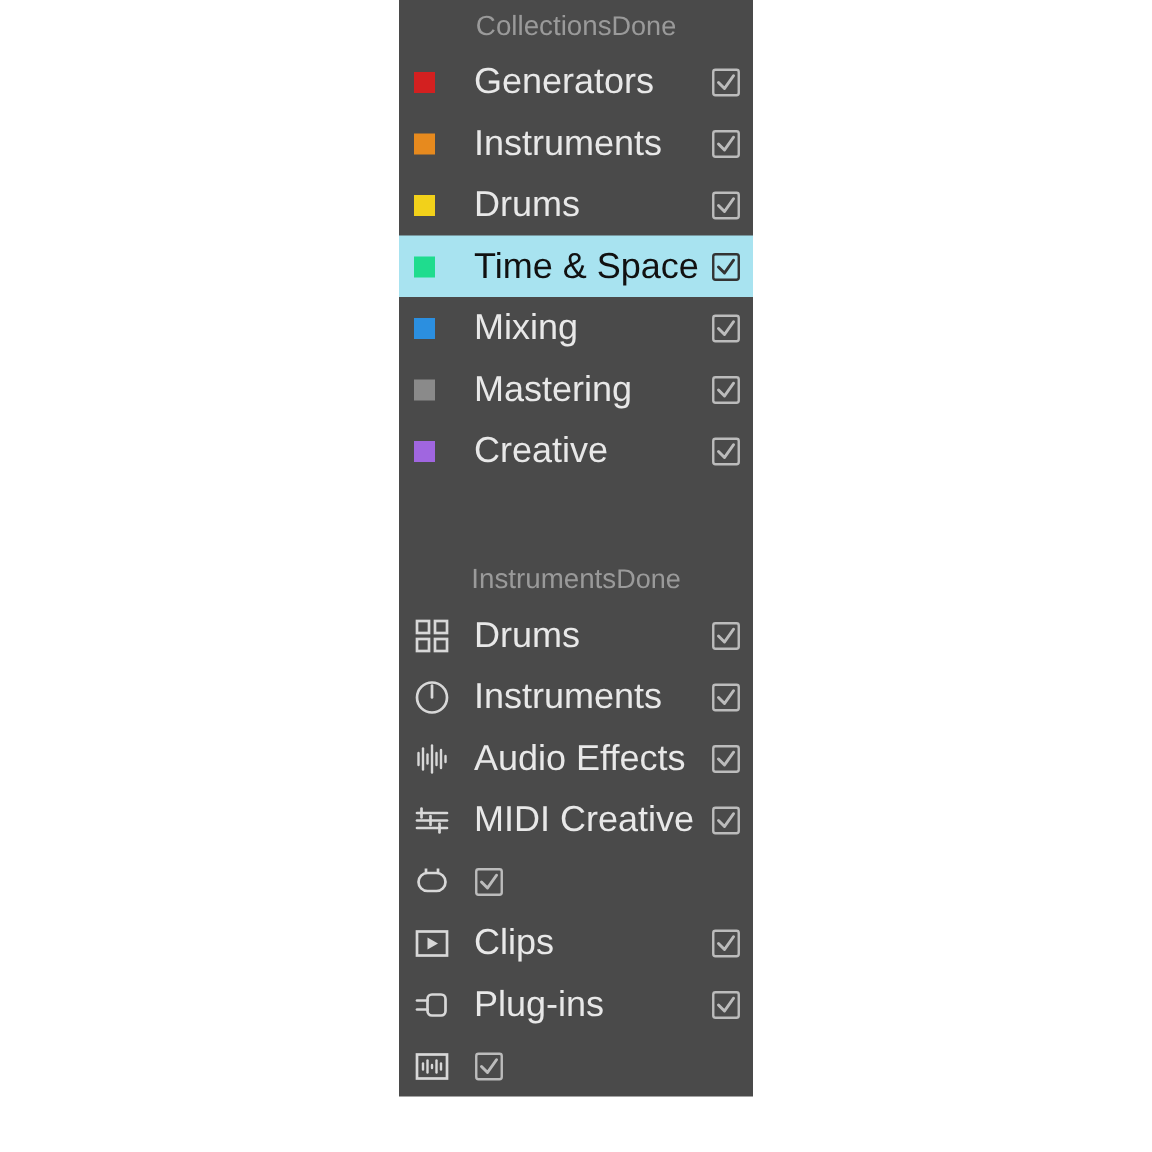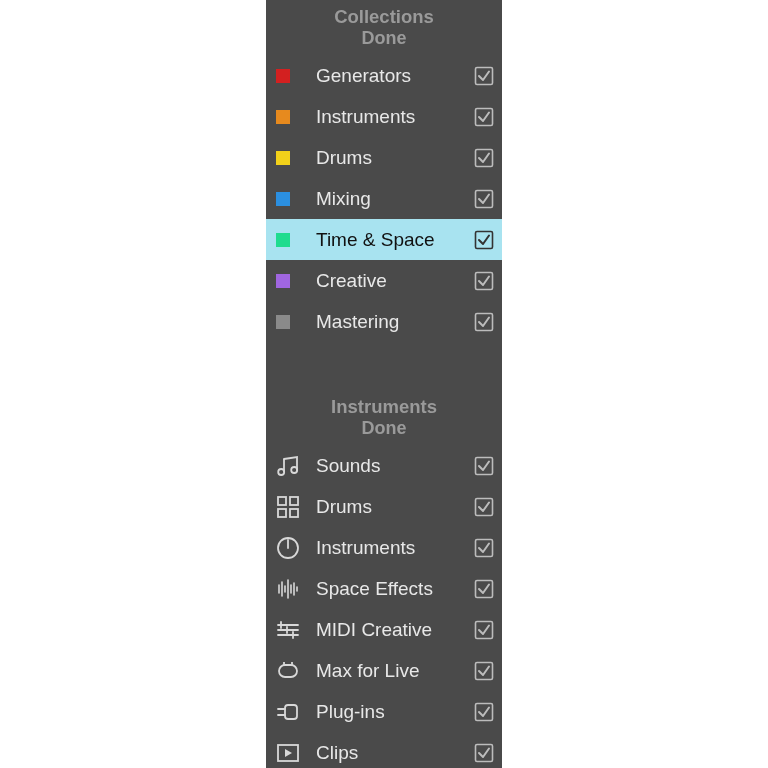--- a/index.html
+++ b/index.html
@@ -18,22 +18,21 @@
     padding: 0;
     margin-top: 0;
   }
   .section-header {
     display: flex;
     justify-content: center;
     align-items: center;
     padding: 6px 8px 6px 8px;
     color: #9a9a9a;
     font-size: 18.5px;
-    font-weight: 700;
-    flex-direction: column;
+    font-weight: 400;
   }
   .section-header .done {
     color: #9a9a9a;
     font-size: 18px;
   }
   .row {
     display: flex;
     align-items: center;
     height: 41px;
     padding: 0 8px 0 8px;
@@ -62,21 +61,21 @@
     margin-right: 14px;
     flex: 0 0 28px;
     display: flex;
     align-items: center;
     justify-content: center;
     color: #d8d8d8;
   }
   .label {
     flex: 1 1 auto;
     color: #e8e8e8;
-    font-size: 19px;
+    font-size: 24px;
     font-weight: 400;
     white-space: nowrap;
   }
   .check {
     width: 20px;
     height: 20px;
     flex: 0 0 20px;
     display: flex;
     align-items: center;
     justify-content: center;
@@ -119,86 +118,69 @@
       <div class="row">
         <div class="swatch" style="background: rgb(242, 209, 26);"></div>
         <div class="label">Drums</div>
         <div class="check">
           <svg width="20" height="20" viewBox="0 0 20 20">
     <rect x="1.5" y="1.5" width="17" height="17" rx="1.5" fill="none" stroke="#bcbcbc" stroke-width="1.6"></rect>
     <path d="M5 10 L9 14 L15 5.5" fill="none" stroke="#bcbcbc" stroke-width="2" stroke-linecap="round" stroke-linejoin="round"></path>
   </svg>
         </div>
       </div>
-      <div class="row">
-        <div class="swatch" style="background: rgb(43, 143, 224);"></div>
-        <div class="label">Mixing</div>
-        <div class="check">
-          <svg width="20" height="20" viewBox="0 0 20 20">
-    <rect x="1.5" y="1.5" width="17" height="17" rx="1.5" fill="none" stroke="#bcbcbc" stroke-width="1.6"></rect>
-    <path d="M5 10 L9 14 L15 5.5" fill="none" stroke="#bcbcbc" stroke-width="2" stroke-linecap="round" stroke-linejoin="round"></path>
-  </svg>
-        </div>
-      </div>
       <div class="row selected">
         <div class="swatch" style="background: rgb(31, 220, 142);"></div>
         <div class="label">Time &amp; Space</div>
         <div class="check">
           <svg width="20" height="20" viewBox="0 0 20 20">
     <rect x="1.5" y="1.5" width="17" height="17" rx="1.5" fill="none" stroke="#333" stroke-width="1.6"></rect>
     <path d="M5 10 L9 14 L15 5.5" fill="none" stroke="#333" stroke-width="2" stroke-linecap="round" stroke-linejoin="round"></path>
   </svg>
         </div>
       </div>
       <div class="row">
+        <div class="swatch" style="background: rgb(43, 143, 224);"></div>
+        <div class="label">Mixing</div>
+        <div class="check">
+          <svg width="20" height="20" viewBox="0 0 20 20">
+    <rect x="1.5" y="1.5" width="17" height="17" rx="1.5" fill="none" stroke="#bcbcbc" stroke-width="1.6"></rect>
+    <path d="M5 10 L9 14 L15 5.5" fill="none" stroke="#bcbcbc" stroke-width="2" stroke-linecap="round" stroke-linejoin="round"></path>
+  </svg>
+        </div>
+      </div>
+      <div class="row">
+        <div class="swatch" style="background: rgb(138, 138, 138);"></div>
+        <div class="label">Mastering</div>
+        <div class="check">
+          <svg width="20" height="20" viewBox="0 0 20 20">
+    <rect x="1.5" y="1.5" width="17" height="17" rx="1.5" fill="none" stroke="#bcbcbc" stroke-width="1.6"></rect>
+    <path d="M5 10 L9 14 L15 5.5" fill="none" stroke="#bcbcbc" stroke-width="2" stroke-linecap="round" stroke-linejoin="round"></path>
+  </svg>
+        </div>
+      </div>
+      <div class="row">
         <div class="swatch" style="background: rgb(160, 102, 224);"></div>
         <div class="label">Creative</div>
-        <div class="check">
-          <svg width="20" height="20" viewBox="0 0 20 20">
-    <rect x="1.5" y="1.5" width="17" height="17" rx="1.5" fill="none" stroke="#bcbcbc" stroke-width="1.6"></rect>
-    <path d="M5 10 L9 14 L15 5.5" fill="none" stroke="#bcbcbc" stroke-width="2" stroke-linecap="round" stroke-linejoin="round"></path>
-  </svg>
-        </div>
-      </div>
-      <div class="row">
-        <div class="swatch" style="background: rgb(138, 138, 138);"></div>
-        <div class="label">Mastering</div>
         <div class="check">
           <svg width="20" height="20" viewBox="0 0 20 20">
     <rect x="1.5" y="1.5" width="17" height="17" rx="1.5" fill="none" stroke="#bcbcbc" stroke-width="1.6"></rect>
     <path d="M5 10 L9 14 L15 5.5" fill="none" stroke="#bcbcbc" stroke-width="2" stroke-linecap="round" stroke-linejoin="round"></path>
   </svg>
         </div>
       </div>
     </div>
 
   <div class="gap"></div>
 
   <div class="section-header">
     <span>Instruments</span>
     <span class="done">Done</span>
   </div>
   <div id="categories-list">
-      <div class="row">
-        <div class="icon-slot">
-          <svg width="26" height="26" viewBox="0 0 26 26" fill="none" stroke="#d8d8d8" stroke-width="1.8">
-      <path d="M9 6 L22 4 V17" stroke-linecap="round"></path>
-      <path d="M9 6 V19"></path>
-      <circle cx="6.2" cy="19" r="3"></circle>
-      <circle cx="19.2" cy="17" r="3"></circle>
-    </svg>
-        </div>
-        <div class="label">Sounds</div>
-        <div class="check">
-          <svg width="20" height="20" viewBox="0 0 20 20">
-    <rect x="1.5" y="1.5" width="17" height="17" rx="1.5" fill="none" stroke="#bcbcbc" stroke-width="1.6"></rect>
-    <path d="M5 10 L9 14 L15 5.5" fill="none" stroke="#bcbcbc" stroke-width="2" stroke-linecap="round" stroke-linejoin="round"></path>
-  </svg>
-        </div>
-      </div>
       <div class="row">
         <div class="icon-slot">
           <svg width="26" height="26" viewBox="0 0 26 26" fill="none" stroke="#d8d8d8" stroke-width="1.8">
       <rect x="3" y="3" width="8" height="8"></rect>
       <rect x="15" y="3" width="8" height="8"></rect>
       <rect x="3" y="15" width="8" height="8"></rect>
       <rect x="15" y="15" width="8" height="8"></rect>
     </svg>
         </div>
         <div class="label">Drums</div>
@@ -229,21 +211,21 @@
           <svg width="26" height="26" viewBox="0 0 26 26" fill="none" stroke="#d8d8d8" stroke-width="1.6" stroke-linecap="round">
       <path d="M4 9 V17"></path>
             <path d="M7 6 V20"></path>
             <path d="M10 10 V16"></path>
       <path d="M13 4 V22"></path>
             <path d="M16 9 V17"></path>
             <path d="M19 7 V19"></path>
             <path d="M22 11 V15"></path>
     </svg>
         </div>
-        <div class="label">Space Effects</div>
+        <div class="label">Audio Effects</div>
         <div class="check">
           <svg width="20" height="20" viewBox="0 0 20 20">
     <rect x="1.5" y="1.5" width="17" height="17" rx="1.5" fill="none" stroke="#bcbcbc" stroke-width="1.6"></rect>
     <path d="M5 10 L9 14 L15 5.5" fill="none" stroke="#bcbcbc" stroke-width="2" stroke-linecap="round" stroke-linejoin="round"></path>
   </svg>
         </div>
       </div>
       <div class="row">
         <div class="icon-slot">
           <svg width="26" height="26" viewBox="0 0 26 26" fill="none" stroke="#d8d8d8" stroke-width="1.8" stroke-linecap="round">
@@ -264,52 +246,51 @@
         </div>
       </div>
       <div class="row">
         <div class="icon-slot">
           <svg width="26" height="26" viewBox="0 0 26 26" fill="none" stroke="#d8d8d8" stroke-width="1.8">
       <rect x="4" y="7" width="18" height="12" rx="6"></rect>
       <path d="M9 4 V7"></path>
             <path d="M17 4 V7"></path>
     </svg>
         </div>
-        <div class="label">Max for Live</div>
+        <div class="check">
+          <svg width="20" height="20" viewBox="0 0 20 20">
+    <rect x="1.5" y="1.5" width="17" height="17" rx="1.5" fill="none" stroke="#bcbcbc" stroke-width="1.6"></rect>
+    <path d="M5 10 L9 14 L15 5.5" fill="none" stroke="#bcbcbc" stroke-width="2" stroke-linecap="round" stroke-linejoin="round"></path>
+  </svg>
+        </div>
+      </div>
+      <div class="row">
+        <div class="icon-slot">
+          <svg width="26" height="26" viewBox="0 0 26 26" fill="none" stroke="#d8d8d8" stroke-width="1.8">
+      <rect x="3" y="5" width="20" height="16"></rect>
+      <path d="M10 9 L17 13 L10 17 Z" fill="#d8d8d8" stroke="none"></path>
+    </svg>
+        </div>
+        <div class="label">Clips</div>
         <div class="check">
           <svg width="20" height="20" viewBox="0 0 20 20">
     <rect x="1.5" y="1.5" width="17" height="17" rx="1.5" fill="none" stroke="#bcbcbc" stroke-width="1.6"></rect>
     <path d="M5 10 L9 14 L15 5.5" fill="none" stroke="#bcbcbc" stroke-width="2" stroke-linecap="round" stroke-linejoin="round"></path>
   </svg>
         </div>
       </div>
       <div class="row">
         <div class="icon-slot">
           <svg width="26" height="26" viewBox="0 0 26 26" fill="none" stroke="#d8d8d8" stroke-width="1.8">
       <rect x="10" y="6" width="12" height="14" rx="3"></rect>
       <path d="M10 10 H3" stroke-linecap="round"></path>
       <path d="M10 16 H3" stroke-linecap="round"></path>
     </svg>
         </div>
         <div class="label">Plug-ins</div>
-        <div class="check">
-          <svg width="20" height="20" viewBox="0 0 20 20">
-    <rect x="1.5" y="1.5" width="17" height="17" rx="1.5" fill="none" stroke="#bcbcbc" stroke-width="1.6"></rect>
-    <path d="M5 10 L9 14 L15 5.5" fill="none" stroke="#bcbcbc" stroke-width="2" stroke-linecap="round" stroke-linejoin="round"></path>
-  </svg>
-        </div>
-      </div>
-      <div class="row">
-        <div class="icon-slot">
-          <svg width="26" height="26" viewBox="0 0 26 26" fill="none" stroke="#d8d8d8" stroke-width="1.8">
-      <rect x="3" y="5" width="20" height="16"></rect>
-      <path d="M10 9 L17 13 L10 17 Z" fill="#d8d8d8" stroke="none"></path>
-    </svg>
-        </div>
-        <div class="label">Clips</div>
         <div class="check">
           <svg width="20" height="20" viewBox="0 0 20 20">
     <rect x="1.5" y="1.5" width="17" height="17" rx="1.5" fill="none" stroke="#bcbcbc" stroke-width="1.6"></rect>
     <path d="M5 10 L9 14 L15 5.5" fill="none" stroke="#bcbcbc" stroke-width="2" stroke-linecap="round" stroke-linejoin="round"></path>
   </svg>
         </div>
       </div>
       <div class="row">
         <div class="icon-slot">
           <svg width="26" height="26" viewBox="0 0 26 26" fill="none" stroke="#d8d8d8" stroke-width="1.6" stroke-linecap="round">

